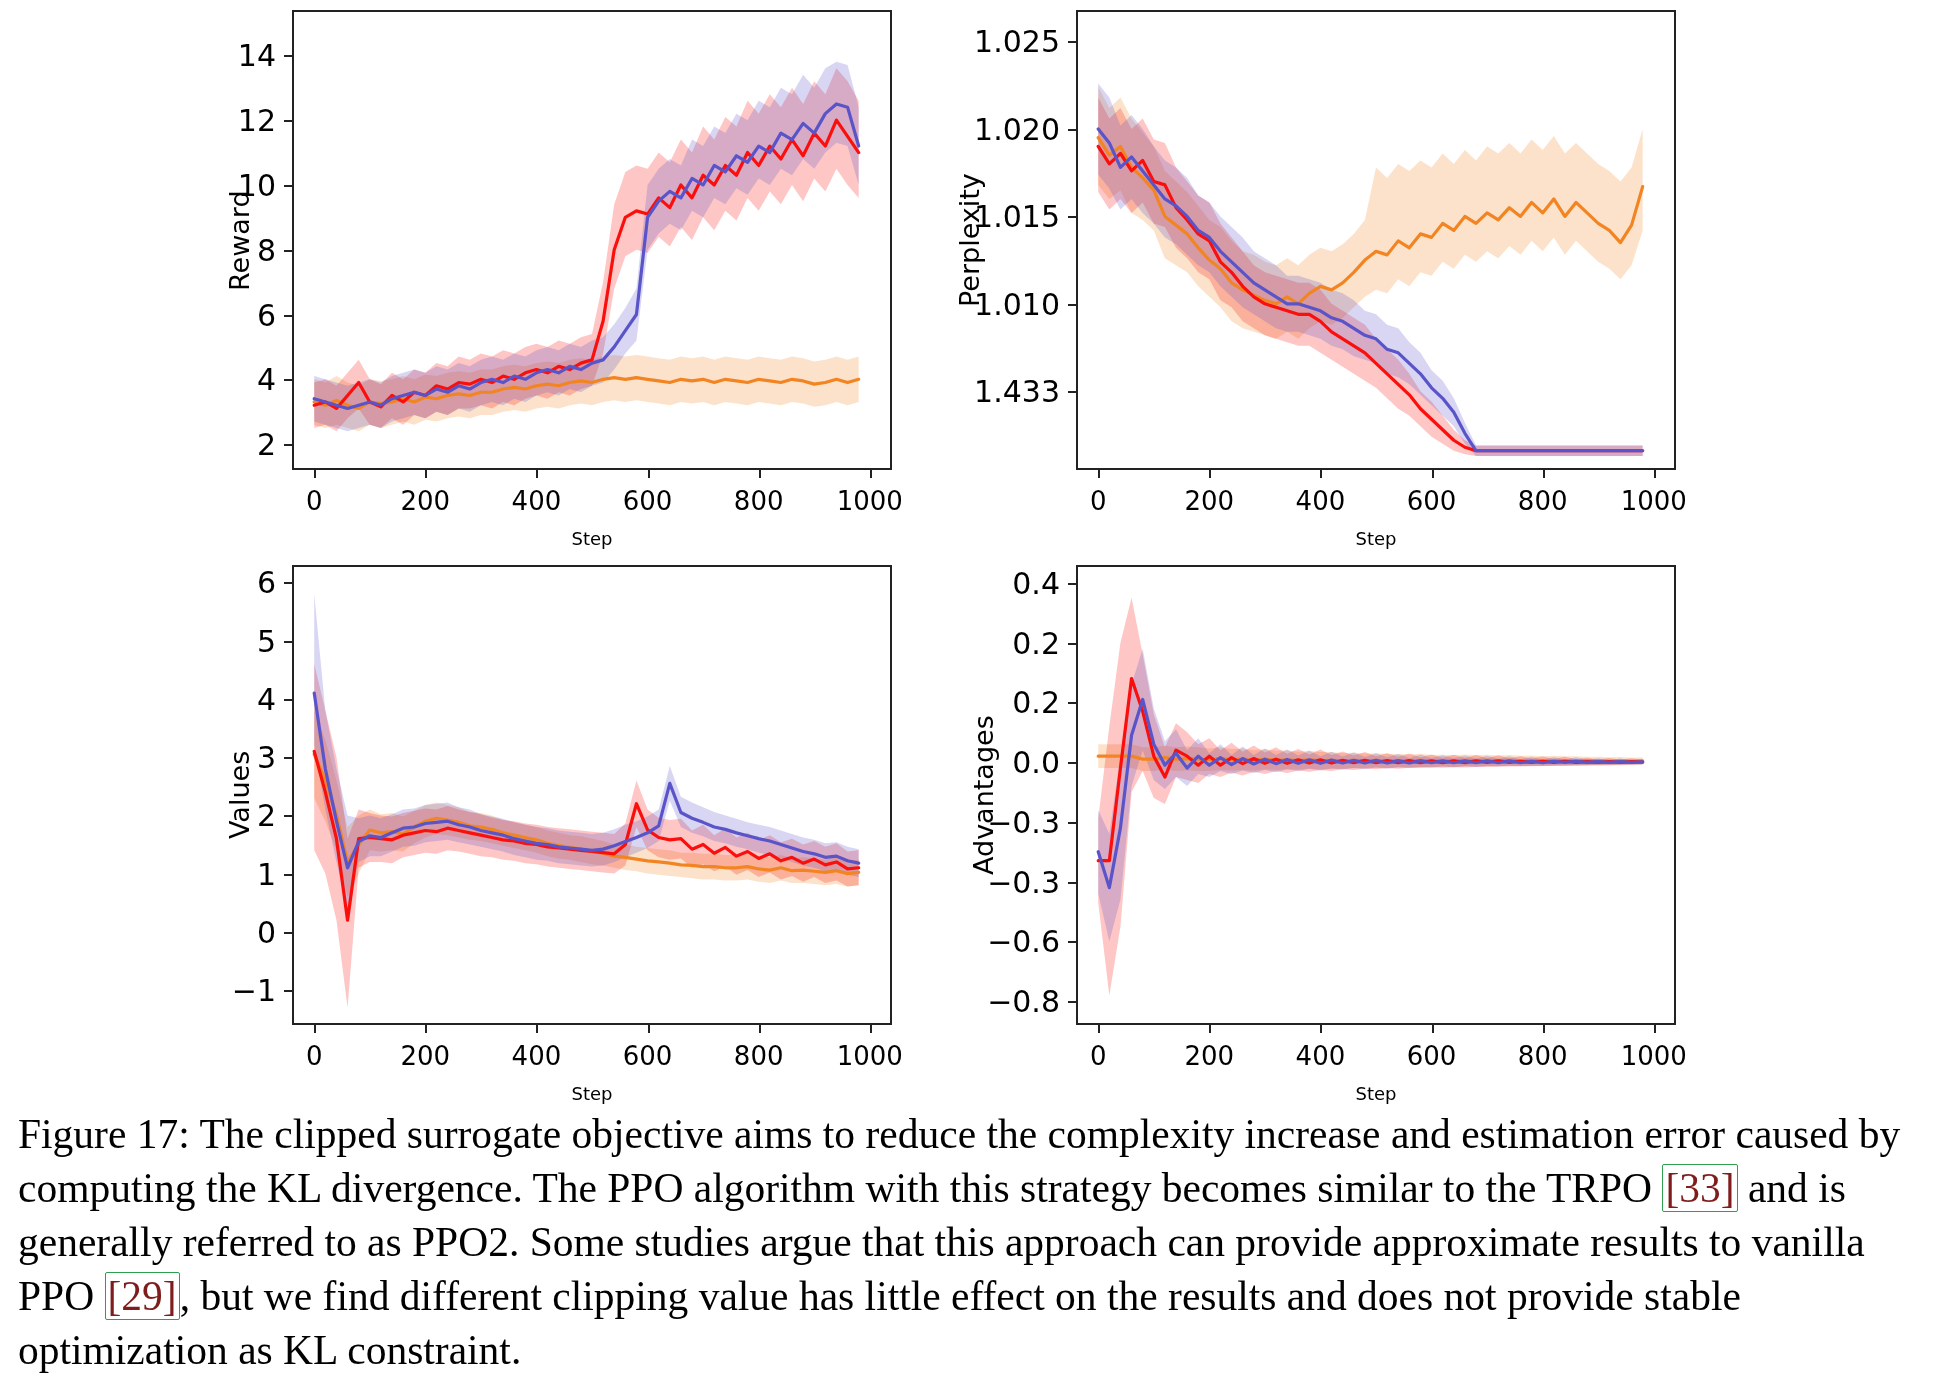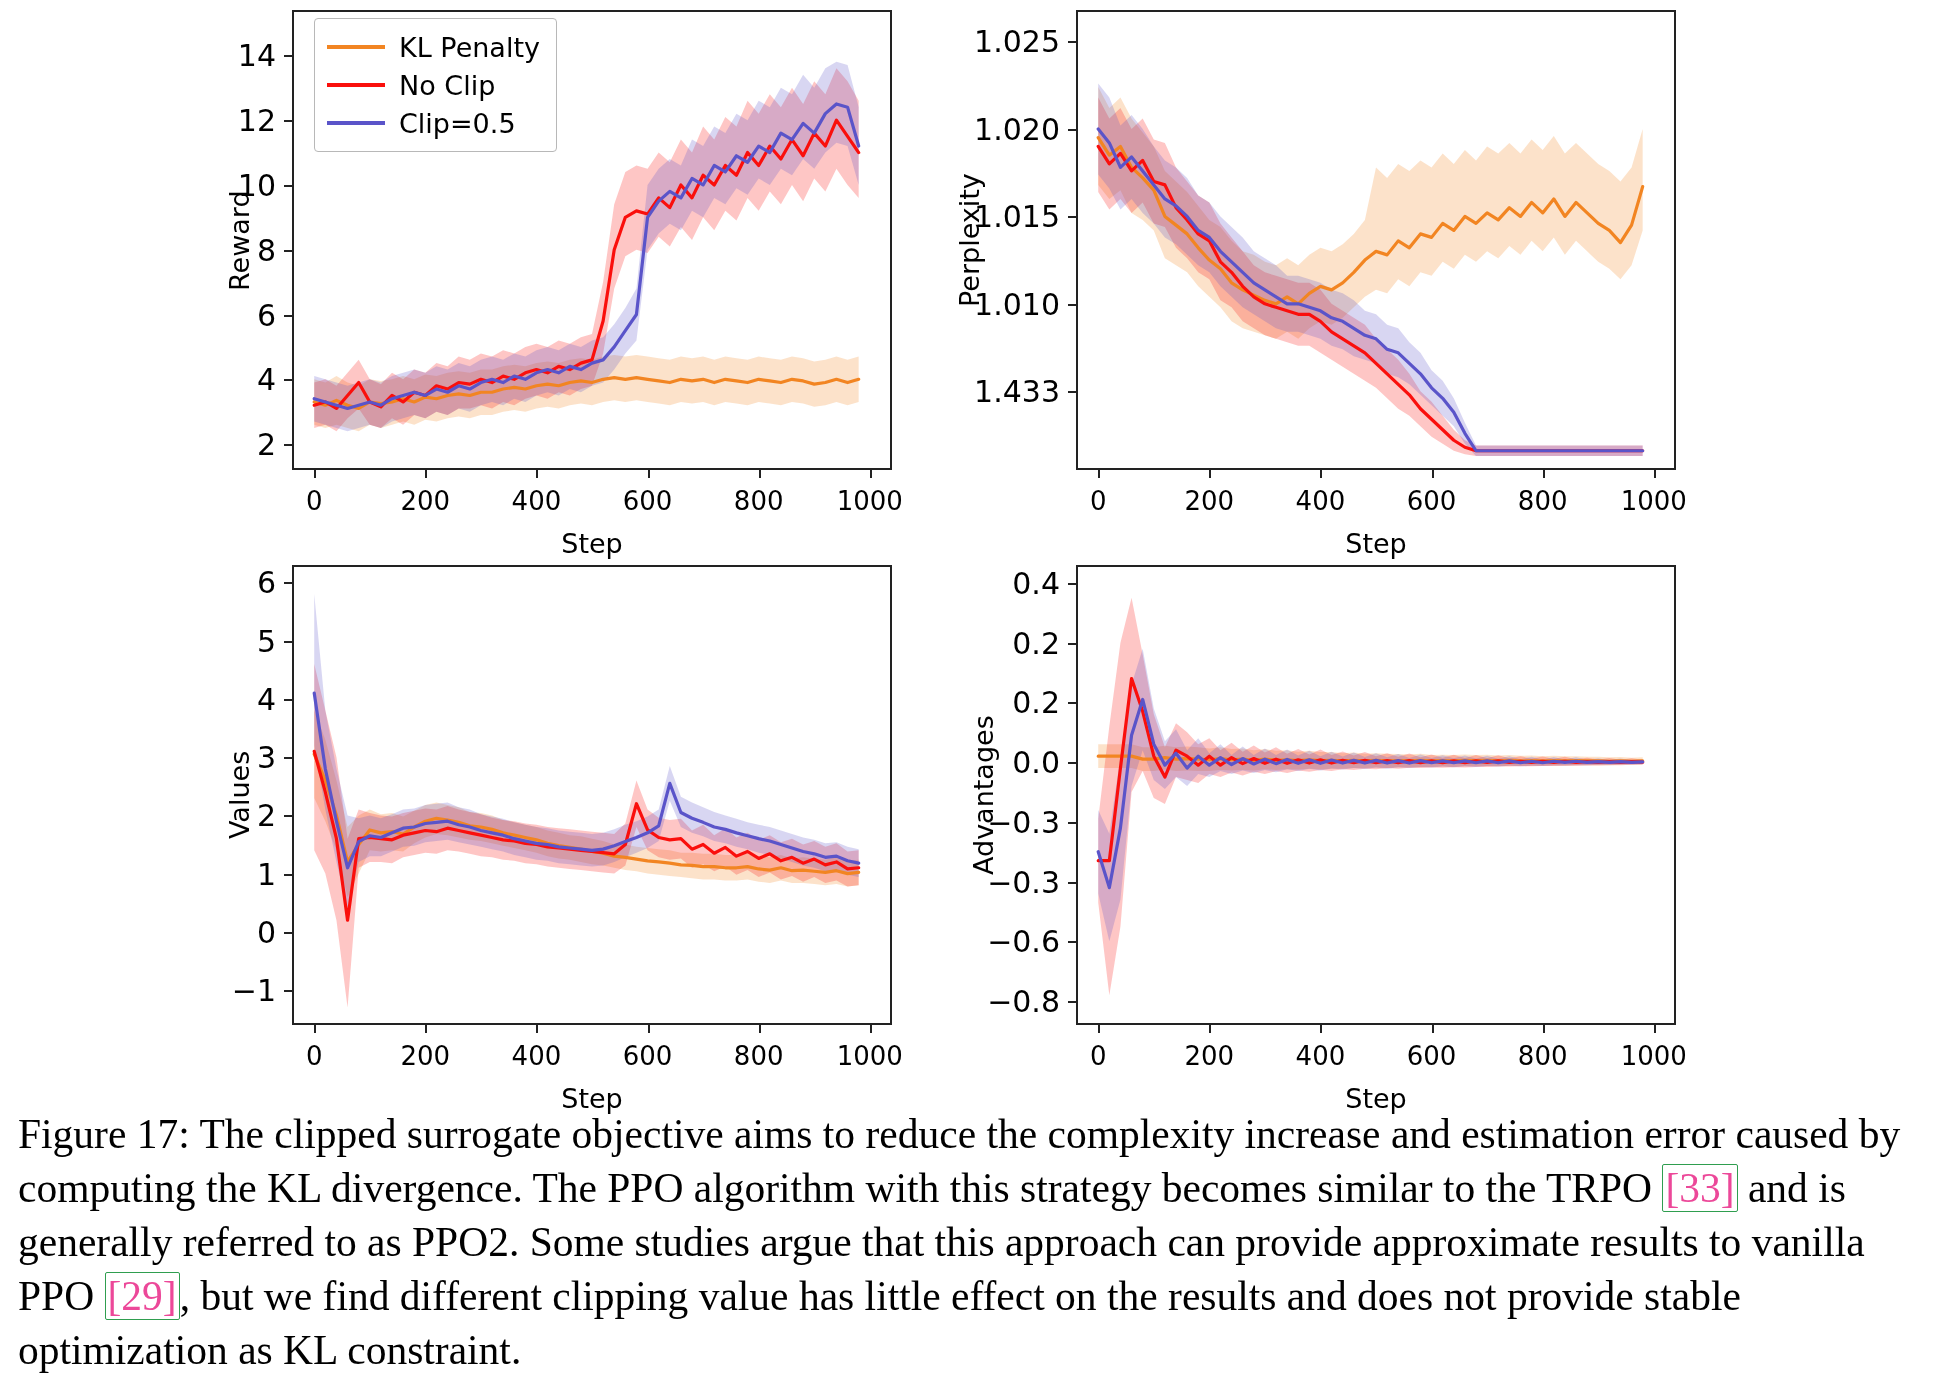--- a/index.html
+++ b/index.html
@@ -11,71 +11,57 @@
   #p-reward      {left:292px; top:10px;  width:600px; height:460px;}
   #p-perplexity  {left:1076px;top:10px;  width:600px; height:460px;}
   #p-values      {left:292px; top:565px; width:600px; height:460px;}
   #p-advantages  {left:1076px;top:565px; width:600px; height:460px;}
   .axesbox{position:absolute;left:0;top:0;width:100%;height:100%;
            border:2px solid #222;box-sizing:border-box;background:#fff;}
   .plotsvg{position:absolute;left:0;top:0;width:100%;height:100%;display:block;}
 
   .ylabel{position:absolute;white-space:nowrap;font-size:27px;color:#000;
           transform-origin:left top;transform:rotate(-90deg);}
-  .xlabel{position:absolute;white-space:nowrap;font-size:27px;color:#000;text-align:center;}
+  .xlabel{position:absolute;white-space:nowrap;font-size:18px;color:#000;text-align:center;}
   .ytick{position:absolute;font-size:30px;color:#000;text-align:right;white-space:nowrap;
          transform:translateY(-50%);}
   .xtick{position:absolute;font-size:26px;color:#000;text-align:center;white-space:nowrap;
          transform:translateX(-50%);}
   .tickmark{position:absolute;background:#222;}
   .tickmark.y{width:8px;height:2px;left:-8px;}
   .tickmark.x{height:8px;width:2px;top:100%;}
 
   .legend{position:absolute;left:22px;top:8px;background:#fff;border:1px solid #b8b8b8;
           border-radius:4px;padding:9px 16px 9px 12px;z-index:5;}
   .legend-row{display:flex;align-items:center;height:38px;}
   .legend-line{width:58px;height:0;border-top:4px solid #000;margin-right:14px;}
   .legend-text{font-size:27px;color:#000;white-space:nowrap;}
 
   .caption{position:absolute;left:18px;top:1108px;width:1900px;
            font-family:"Liberation Serif",serif;font-size:41.5px;line-height:1.30;
            color:#000;text-align:left;}
-  .cite{color:#ec4899;border:1px solid #2f9e4f;padding:0 2px;border-radius:2px;}
+  .cite{color:#7f1d1d;border:1px solid #2f9e4f;padding:0 2px;border-radius:2px;}
 </style>
 </head>
 <body>
 
 <div class="figure">
 
   <div class="grid">
 
     <div class="panel" id="p-reward">
       <div class="axesbox"></div>
       <svg class="plotsvg" id="svg-reward" preserveAspectRatio="none" viewBox="0 0 600 460" width="600" height="460">
           <path d="M22.22,369.30L33.33,372.54L44.44,366.06L55.56,372.54L66.67,375.77L77.78,369.30L88.89,370.92L100.00,369.30L111.11,366.06L122.22,369.30L133.33,364.44L144.44,366.06L155.56,362.82L166.67,361.20L177.78,362.82L188.89,359.58L200.00,359.58L211.11,356.34L222.22,354.72L233.33,356.34L244.44,353.10L255.56,351.48L266.67,353.10L277.78,349.86L288.89,348.24L300.00,349.86L311.11,346.62L322.22,345.00L333.33,346.62L344.44,345.00L355.56,346.62L366.67,348.24L377.78,349.86L388.89,346.62L400.00,348.24L411.11,346.62L422.22,349.86L433.33,346.62L444.44,348.24L455.56,349.86L466.67,346.62L477.78,348.24L488.89,349.86L500.00,346.62L511.11,348.24L522.22,351.48L533.33,349.86L544.44,346.62L555.56,349.86L566.67,346.62L566.67,391.97L555.56,395.21L544.44,391.97L533.33,395.21L522.22,396.83L511.11,393.59L500.00,391.97L488.89,395.21L477.78,393.59L466.67,391.97L455.56,395.21L444.44,393.59L433.33,391.97L422.22,395.21L411.11,391.97L400.00,393.59L388.89,391.97L377.78,395.21L366.67,393.59L355.56,391.97L344.44,390.35L333.33,391.97L322.22,390.35L311.11,391.97L300.00,395.21L288.89,393.59L277.78,395.21L266.67,398.45L255.56,396.83L244.44,398.45L233.33,401.69L222.22,400.07L211.11,401.69L200.00,404.93L188.89,404.93L177.78,408.17L166.67,406.55L155.56,408.17L144.44,411.41L133.33,409.79L122.22,414.65L111.11,411.41L100.00,414.65L88.89,417.89L77.78,414.65L66.67,421.13L55.56,417.89L44.44,414.65L33.33,417.89L22.22,414.65Z" fill="#f28522" fill-opacity="0.24" stroke="none"></path>
           <path d="M22.22,372.54L33.33,369.30L44.44,375.77L55.56,362.82L66.67,349.86L77.78,369.30L88.89,374.15L100.00,362.82L111.11,369.30L122.22,359.58L133.33,362.82L144.44,353.10L155.56,356.34L166.67,346.62L177.78,349.86L188.89,343.38L200.00,346.62L211.11,340.14L222.22,343.38L233.33,336.90L244.44,333.66L255.56,336.90L266.67,330.42L277.78,333.66L288.89,327.18L300.00,323.94L311.11,272.11L322.22,194.37L333.33,161.97L344.44,155.49L355.56,158.73L366.67,142.54L377.78,152.25L388.89,129.58L400.00,142.54L411.11,116.62L422.22,129.58L433.33,106.90L444.44,116.62L455.56,90.70L466.67,103.66L477.78,84.23L488.89,97.18L500.00,77.75L511.11,93.94L522.22,71.27L533.33,84.23L544.44,58.31L555.56,71.27L566.67,90.70L566.67,187.89L555.56,174.93L544.44,158.73L533.33,181.41L522.22,168.45L511.11,191.13L500.00,174.93L488.89,194.37L477.78,181.41L466.67,200.85L455.56,187.89L444.44,210.56L433.33,200.85L422.22,220.28L411.11,207.32L400.00,230.00L388.89,217.04L377.78,236.48L366.67,226.76L355.56,242.96L344.44,239.72L333.33,246.20L322.22,278.59L311.11,343.38L300.00,375.77L288.89,379.01L277.78,385.49L266.67,382.25L255.56,388.73L244.44,385.49L233.33,388.73L222.22,395.21L211.11,391.97L200.00,398.45L188.89,395.21L177.78,398.45L166.67,398.45L155.56,404.93L144.44,401.69L133.33,408.17L122.22,404.93L111.11,414.65L100.00,408.17L88.89,417.89L77.78,414.65L66.67,398.45L55.56,408.17L44.44,421.13L33.33,414.65L22.22,417.89Z" fill="#fa0f0c" fill-opacity="0.24" stroke="none"></path>
           <path d="M22.22,366.06L33.33,369.30L44.44,372.54L55.56,375.77L66.67,372.54L77.78,369.30L88.89,372.54L100.00,366.06L111.11,362.82L122.22,359.58L133.33,362.82L144.44,356.34L155.56,359.58L166.67,353.10L177.78,356.34L188.89,349.86L200.00,346.62L211.11,349.86L222.22,343.38L233.33,346.62L244.44,340.14L255.56,336.90L266.67,340.14L277.78,333.66L288.89,336.90L300.00,330.42L311.11,327.18L322.22,314.23L333.33,298.03L344.44,278.59L355.56,174.93L366.67,158.73L377.78,149.01L388.89,155.49L400.00,129.58L411.11,136.06L422.22,116.62L433.33,123.10L444.44,103.66L455.56,110.14L466.67,90.70L477.78,97.18L488.89,77.75L500.00,84.23L511.11,64.79L522.22,77.75L533.33,58.31L544.44,51.83L555.56,55.07L566.67,97.18L566.67,174.93L555.56,136.06L544.44,132.82L533.33,142.54L522.22,158.73L511.11,149.01L500.00,165.21L488.89,158.73L477.78,174.93L466.67,168.45L455.56,184.65L444.44,178.17L433.33,194.37L422.22,187.89L411.11,207.32L400.00,200.85L388.89,220.28L377.78,213.80L366.67,223.52L355.56,239.72L344.44,330.42L333.33,343.38L322.22,359.58L311.11,372.54L300.00,375.77L288.89,382.25L277.78,379.01L266.67,385.49L255.56,382.25L244.44,385.49L233.33,391.97L222.22,388.73L211.11,395.21L200.00,391.97L188.89,395.21L177.78,401.69L166.67,398.45L155.56,404.93L144.44,401.69L133.33,408.17L122.22,404.93L111.11,408.17L100.00,411.41L88.89,417.89L77.78,414.65L66.67,417.89L55.56,421.13L44.44,417.89L33.33,414.65L22.22,411.41Z" fill="#5a54c9" fill-opacity="0.24" stroke="none"></path>
           <path d="M22.22,391.97L33.33,395.21L44.44,390.35L55.56,395.21L66.67,398.45L77.78,391.97L88.89,393.59L100.00,391.97L111.11,388.73L122.22,391.97L133.33,387.11L144.44,388.73L155.56,385.49L166.67,383.87L177.78,385.49L188.89,382.25L200.00,382.25L211.11,379.01L222.22,377.39L233.33,379.01L244.44,375.77L255.56,374.15L266.67,375.77L277.78,372.54L288.89,370.92L300.00,372.54L311.11,369.30L322.22,367.68L333.33,369.30L344.44,367.68L355.56,369.30L366.67,370.92L377.78,372.54L388.89,369.30L400.00,370.92L411.11,369.30L422.22,372.54L433.33,369.30L444.44,370.92L455.56,372.54L466.67,369.30L477.78,370.92L488.89,372.54L500.00,369.30L511.11,370.92L522.22,374.15L533.33,372.54L544.44,369.30L555.56,372.54L566.67,369.30" fill="none" stroke="#f28522" stroke-width="3.2" stroke-linejoin="round" stroke-linecap="round"></path>
           <path d="M22.22,395.21L33.33,391.97L44.44,398.45L55.56,385.49L66.67,372.54L77.78,391.97L88.89,396.83L100.00,385.49L111.11,391.97L122.22,382.25L133.33,385.49L144.44,375.77L155.56,379.01L166.67,372.54L177.78,374.15L188.89,369.30L200.00,372.54L211.11,366.06L222.22,369.30L233.33,362.82L244.44,359.58L255.56,362.82L266.67,356.34L277.78,359.58L288.89,353.10L300.00,349.86L311.11,310.99L322.22,239.72L333.33,207.32L344.44,200.85L355.56,204.08L366.67,187.89L377.78,197.61L388.89,174.93L400.00,187.89L411.11,165.21L422.22,174.93L433.33,155.49L444.44,165.21L455.56,142.54L466.67,155.49L477.78,136.06L488.89,149.01L500.00,129.58L511.11,145.77L522.22,123.10L533.33,136.06L544.44,110.14L555.56,126.34L566.67,142.54" fill="none" stroke="#fa0f0c" stroke-width="3.2" stroke-linejoin="round" stroke-linecap="round"></path>
           <path d="M22.22,388.73L33.33,391.97L44.44,395.21L55.56,398.45L66.67,395.21L77.78,391.97L88.89,395.21L100.00,388.73L111.11,385.49L122.22,382.25L133.33,385.49L144.44,379.01L155.56,382.25L166.67,375.77L177.78,379.01L188.89,372.54L200.00,369.30L211.11,372.54L222.22,366.06L233.33,369.30L244.44,362.82L255.56,359.58L266.67,362.82L277.78,356.34L288.89,359.58L300.00,353.10L311.11,349.86L322.22,336.90L333.33,320.70L344.44,304.51L355.56,207.32L366.67,191.13L377.78,181.41L388.89,187.89L400.00,168.45L411.11,174.93L422.22,155.49L433.33,161.97L444.44,145.77L455.56,152.25L466.67,136.06L477.78,142.54L488.89,123.10L500.00,129.58L511.11,113.38L522.22,123.10L533.33,103.66L544.44,93.94L555.56,97.18L566.67,136.06" fill="none" stroke="#5a54c9" stroke-width="3.2" stroke-linejoin="round" stroke-linecap="round"></path>
         </svg>
-      <div class="legend">
-        <div class="legend-row">
-          <span class="legend-line" style="border-top-color:#f28522"></span>
-          <span class="legend-text">KL Penalty</span>
-        </div>
-        <div class="legend-row">
-          <span class="legend-line" style="border-top-color:#fa0f0c"></span>
-          <span class="legend-text">No Clip</span>
-        </div>
-        <div class="legend-row">
-          <span class="legend-line" style="border-top-color:#5a54c9"></span>
-          <span class="legend-text">Clip=0.5</span>
-        </div>
-      </div>
       <div class="ylabel" style="left: -68px; top: 280.5px;">Reward</div>
       <div class="xlabel" style="width: 600px; left: 0px; top: 518px;">Step</div>
     <div class="tickmark y" style="top: 434.085px;"></div>
         <div class="ytick" style="top: 434.085px; right: 616px;">2</div>
         <div class="tickmark y" style="top: 369.296px;"></div>
         <div class="ytick" style="top: 369.296px; right: 616px;">4</div>
         <div class="tickmark y" style="top: 304.507px;"></div>
         <div class="ytick" style="top: 304.507px; right: 616px;">6</div>
         <div class="tickmark y" style="top: 239.718px;"></div>
         <div class="ytick" style="top: 239.718px; right: 616px;">8</div>

